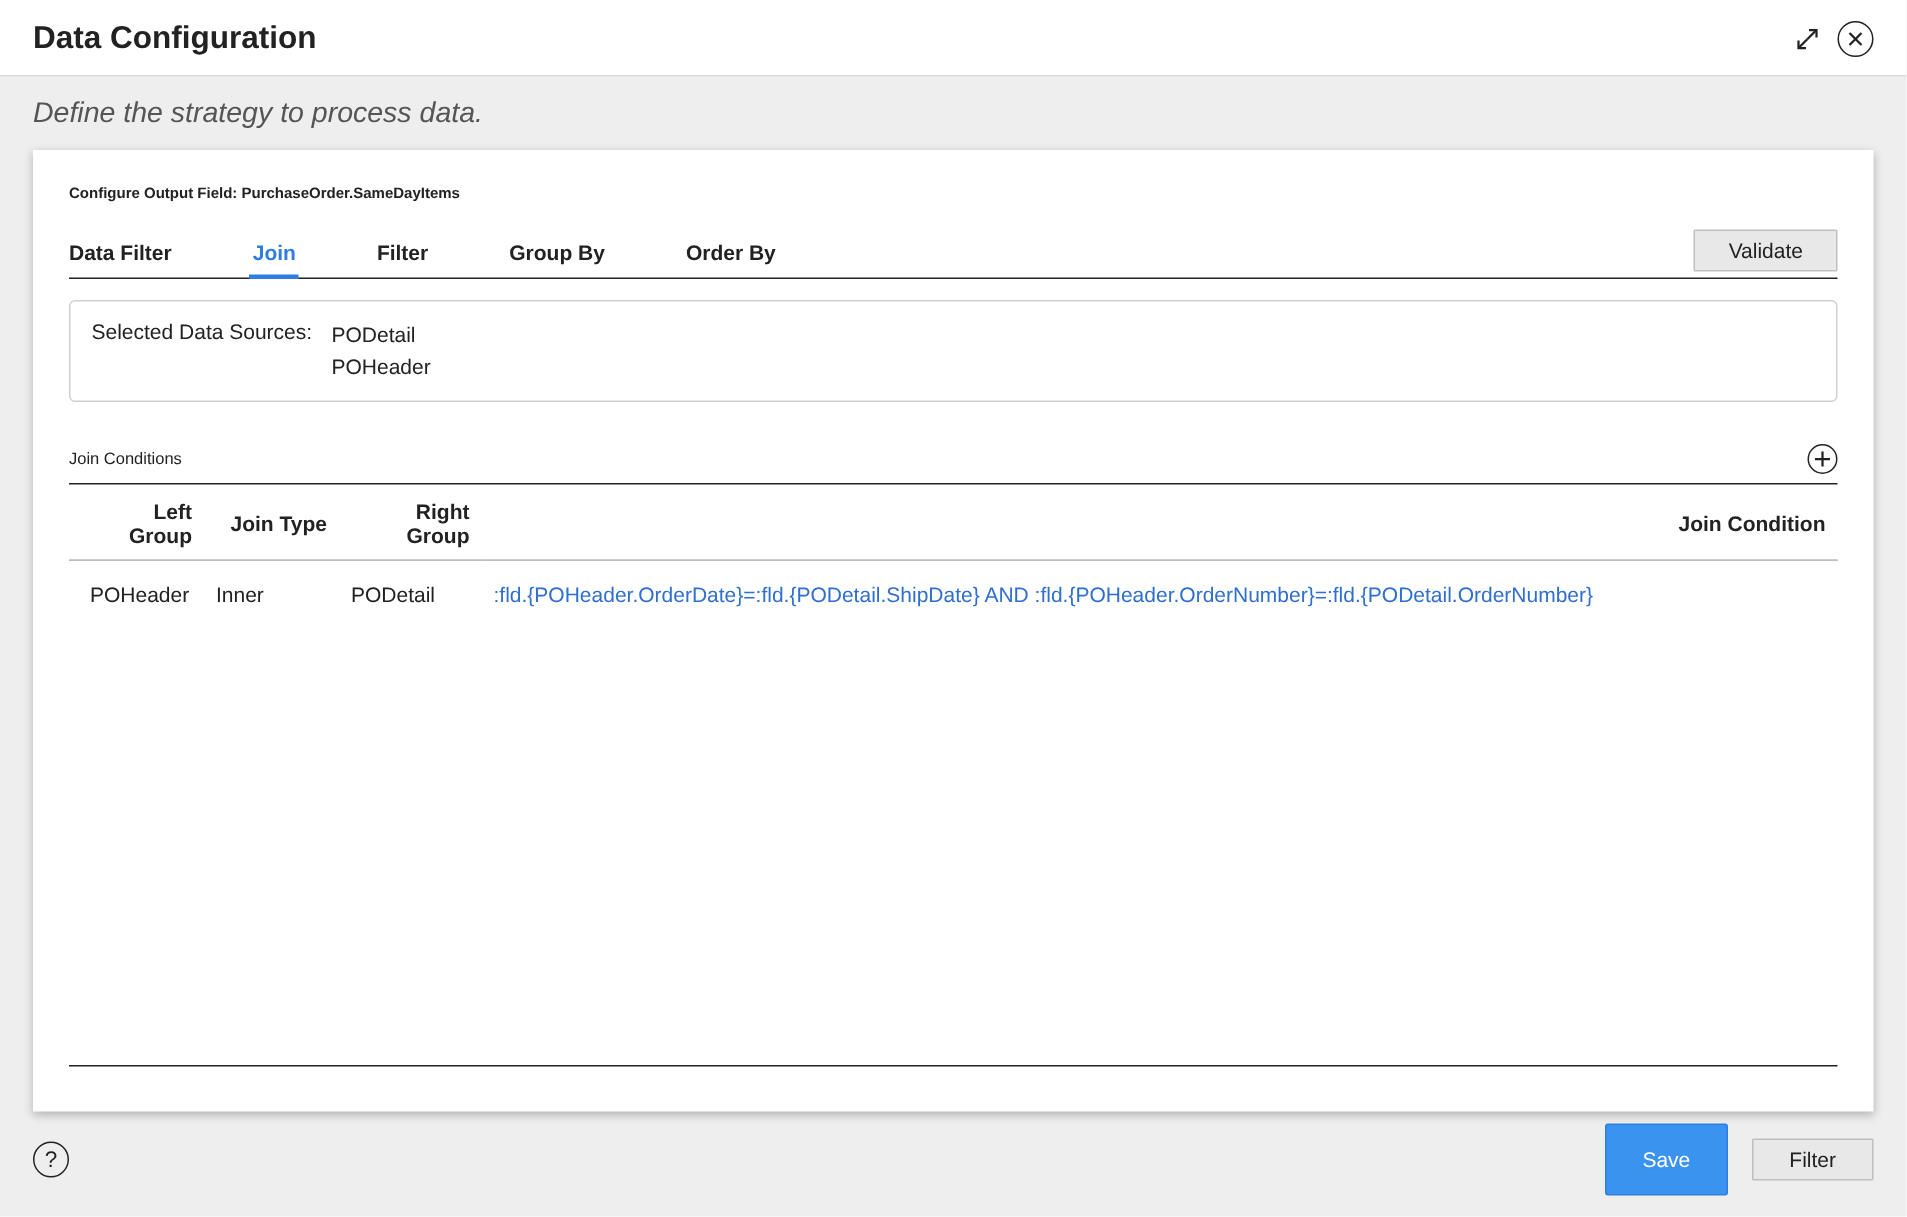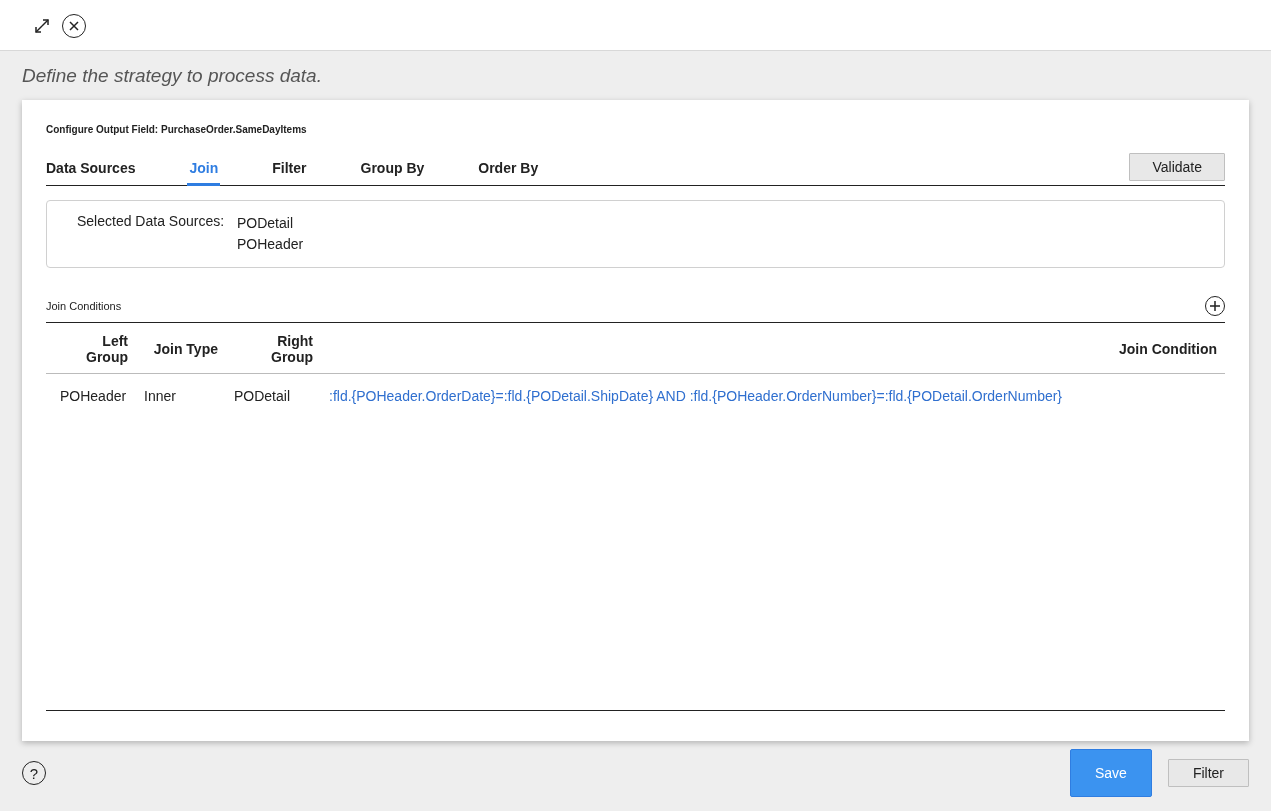--- a/index.html
+++ b/index.html
@@ -112,21 +112,21 @@
     color:#222;
   }
   .tabs-row .btn { margin-bottom:4px; }
 
   .sources-box {
     border:1px solid var(--border);
     border-radius:4px;
     margin-top:14px;
     padding:12px 14px;
   }
-  .sources-row { display:flex;margin-left:16px; }
+  .sources-row { display:flex; }
   .sources-label { width:160px; }
   .sources-list div { line-height:1.5; }
 
   .instr {
     margin-top:14px;
     color: var(--muted);
   }
 
   .section-row {
     margin-top:28px;
@@ -201,20 +201,21 @@
     font-size:14px;
     cursor:pointer;
     margin-right:16px;
   }
   .btn-cancel { padding:5px 24px; }
 </style>
 </head>
 <body>
 
 <div class="header">
+  <div class="title">Data Configuration</div>
   <div class="hicon" title="Expand">
     <svg width="16" height="16" viewBox="0 0 16 16" fill="none" stroke="#222" stroke-width="1.5">
       <path d="M9 2 H14 V7"></path>
         <path d="M14 2 L8 8"></path>
       <path d="M7 14 H2 V9"></path>
         <path d="M2 14 L8 8"></path>
     </svg>
   </div>
   <div class="hicon circle" title="Close">
     <svg width="12" height="12" viewBox="0 0 12 12" fill="none" stroke="#222" stroke-width="1.5">
@@ -225,21 +226,21 @@
 
 <div class="subheader">Define the strategy to process data.</div>
 
 <div class="panel">
 
   <div class="panel-title">
     <span>Configure Output Field: </span><span>PurchaseOrder.SameDayItems</span>
   </div>
 
   <div class="tabs-row">
-    <div class="tab">Data Sources</div>
+    <div class="tab">Data Filter</div>
     <div class="tab active">Join</div>
     <div class="tab">Filter</div>
     <div class="tab">Group By</div>
     <div class="tab">Order By</div>
     <div class="spacer"></div>
     <button class="btn">Validate</button>
   </div>
 
   <div class="sources-box">
     <div class="sources-row">

